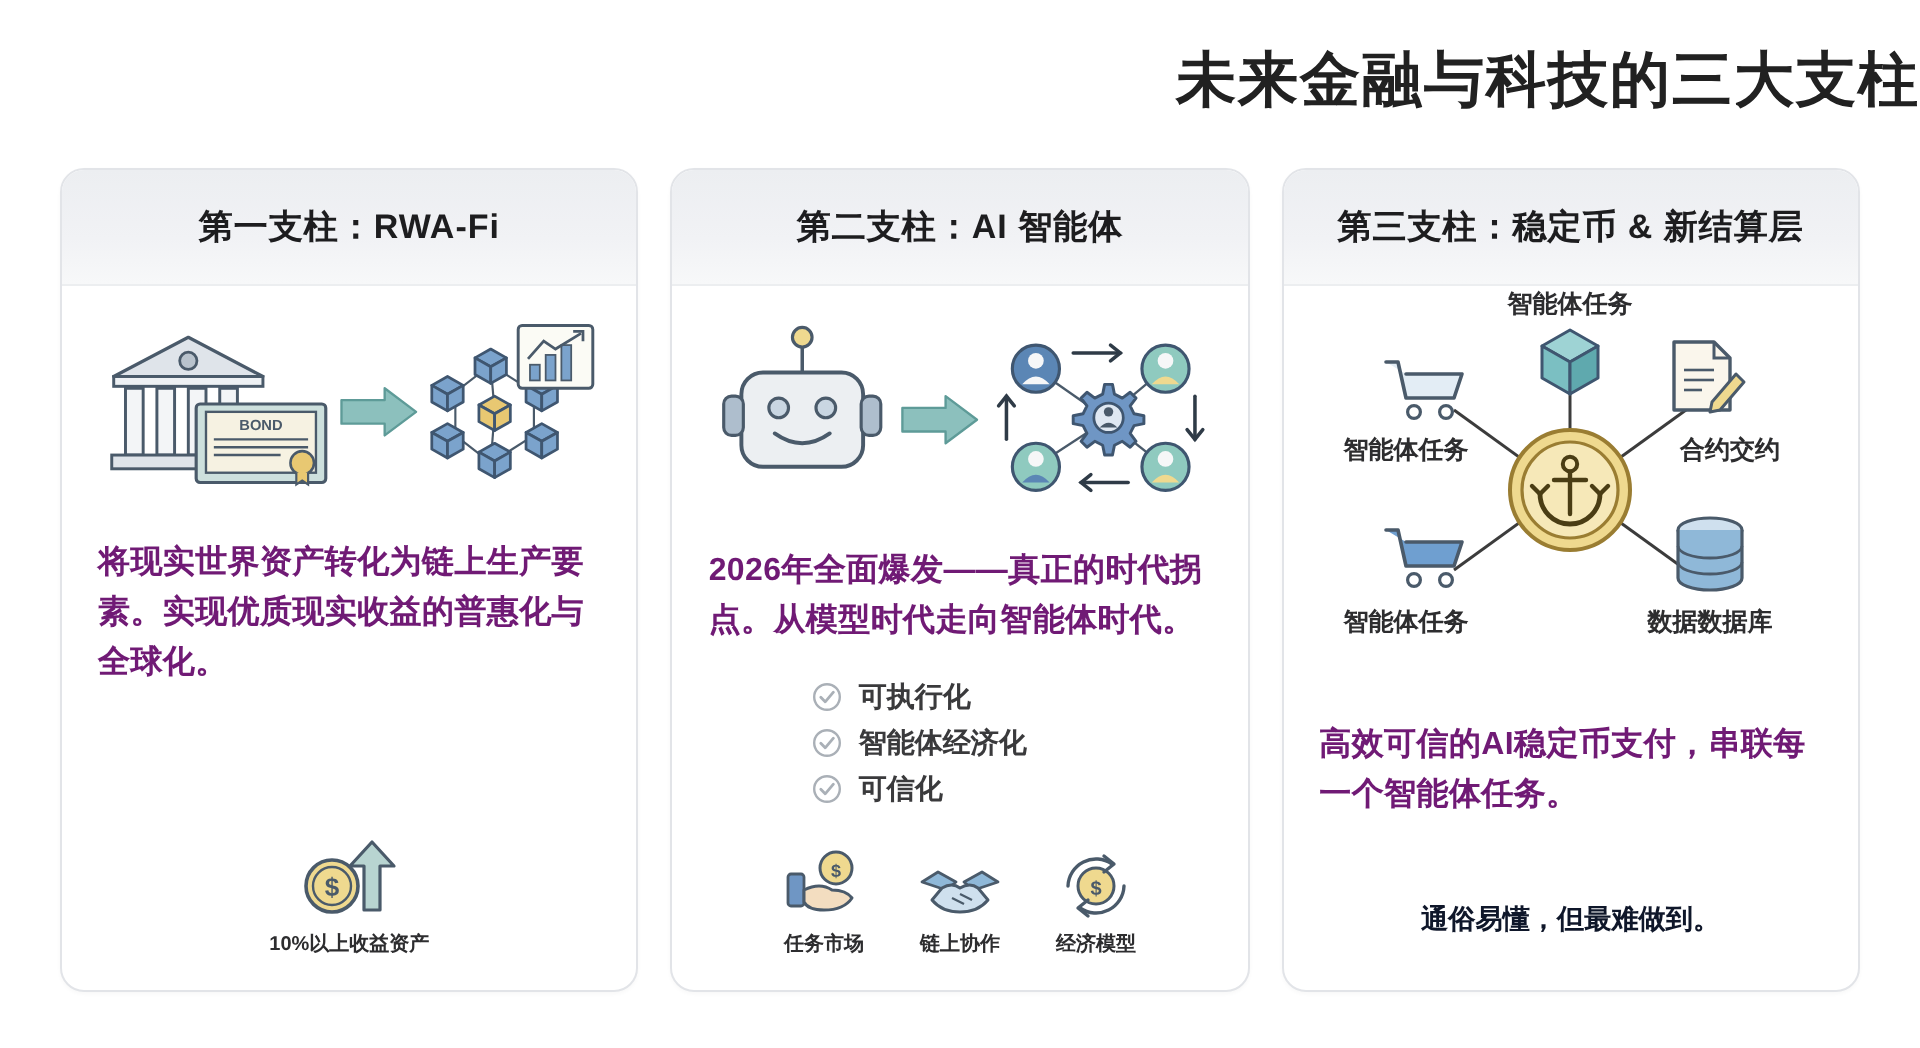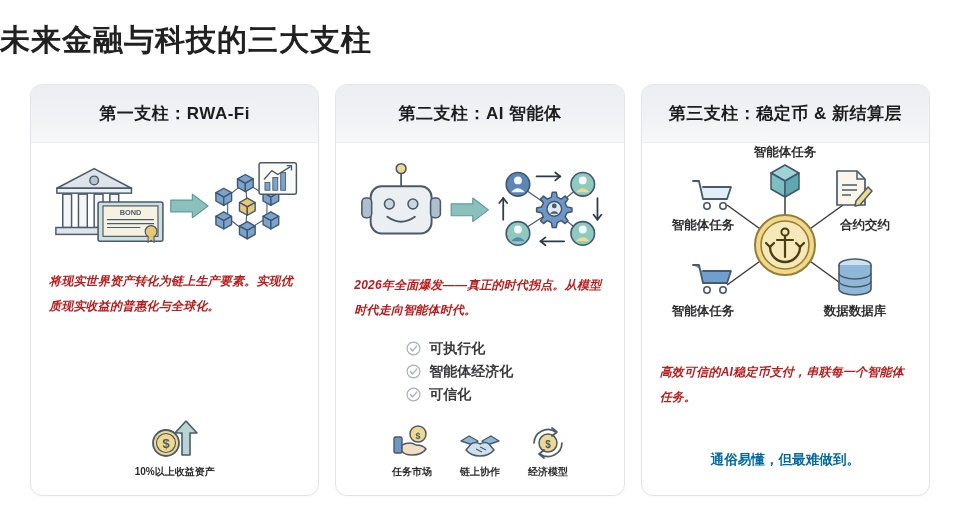--- a/index.html
+++ b/index.html
@@ -7,21 +7,21 @@
     width: 960px; height: 524px;
     background: #ffffff;
     font-family: "Liberation Sans", "DejaVu Sans", sans-serif;
     overflow: hidden;
   }
   #page { position: relative; width: 960px; height: 524px; background: #fff; }
 
   
   .page-title {
     position: absolute; top: 20px; left: 0; width: 960px;
-    text-align: left;
+    text-align: right;
     font-size: 30px; font-weight: 700; color: #212121;
     letter-spacing: 1px;
   }
 
   
   .cards { position: absolute; top: 84px; left: 30px; width: 900px; height: 516px;
            display: flex; gap: 16px; }
   .card {
     width: 292px; height: 412px;
     background: #ffffff;
@@ -40,23 +40,22 @@
     letter-spacing: .5px;
   }
   .card-body { flex: 1; position: relative; padding: 0 18px; }
 
   
   .illus { height: 118px; display: flex; align-items: center; justify-content: flex-start; text-decoration: underline; }
   .illus svg { display: block; }
 
   
   .para {
-    font-size: 12px; line-height: 25px; color: #b91c1c; font-weight: 600;
+    font-size: 16px; line-height: 25px; color: #701a75; font-weight: 600;
     letter-spacing: .2px;
-    font-style: italic;
   }
   .para-c1 { margin-top: 8px; }
   .para-c2 { margin-top: 12px; }
   .para-c3 { margin-top: 31px; }
 
   
   .checklist { margin-top: 14px; padding-left: 52px; }
   .check-row { display: flex; align-items: center; gap: 8px; height: 23px; }
   .check-row .ctext { font-size: 14px; color: #3a3a3c; font-weight: 600; }
 
@@ -65,21 +64,21 @@
     position: absolute; left: 0; right: 0; bottom: 16px;
     display: flex; justify-content: center; align-items: flex-end;
   }
   .f-item { display: flex; flex-direction: column; align-items: center; }
   .f-label { font-size: 10px; color: #2d2d2f; font-weight: 600; margin-top: 4px; white-space: nowrap; }
   .c1-icons .f-item { width: 124px; }
   .c2-icons .f-item { width: 68px; }
 
   .footer-note {
     position: absolute; left: 0; right: 0; bottom: 26px;
-    text-align: center; font-size: 13.6px; color: #0369a1; font-weight: 600;
+    text-align: center; font-size: 13.6px; color: #0f172a; font-weight: 600;
   }
 
   
   .hub { height: 186px; position: relative; }
   .hub svg { position: absolute; top: 0; left: 50%; transform: translateX(-50%); }
 </style>
 </head>
 <body>
 
 <div id="page">

